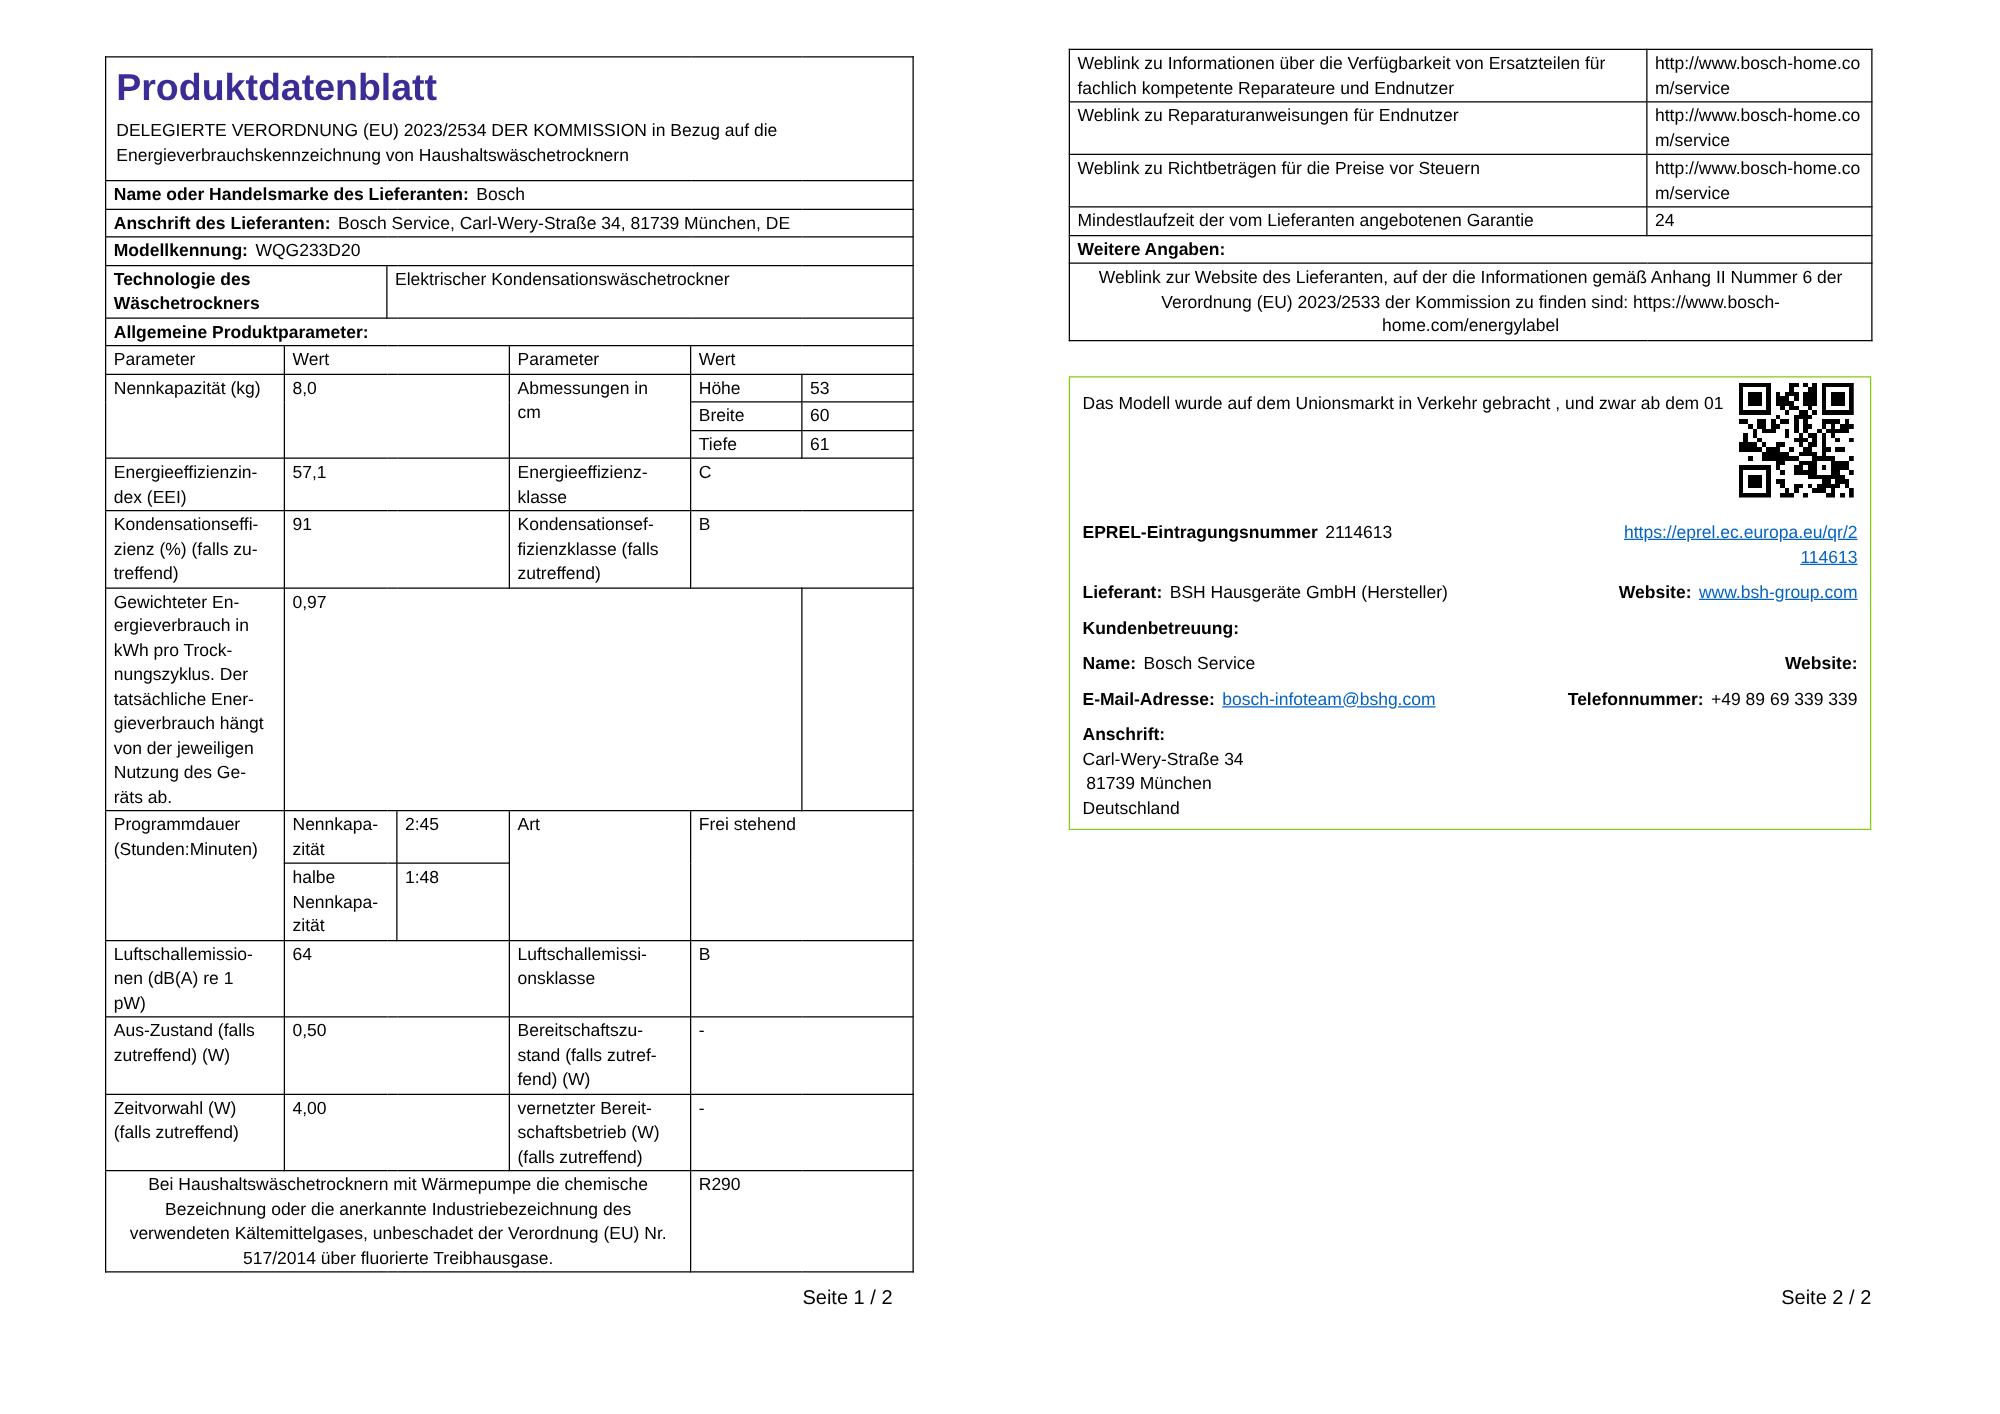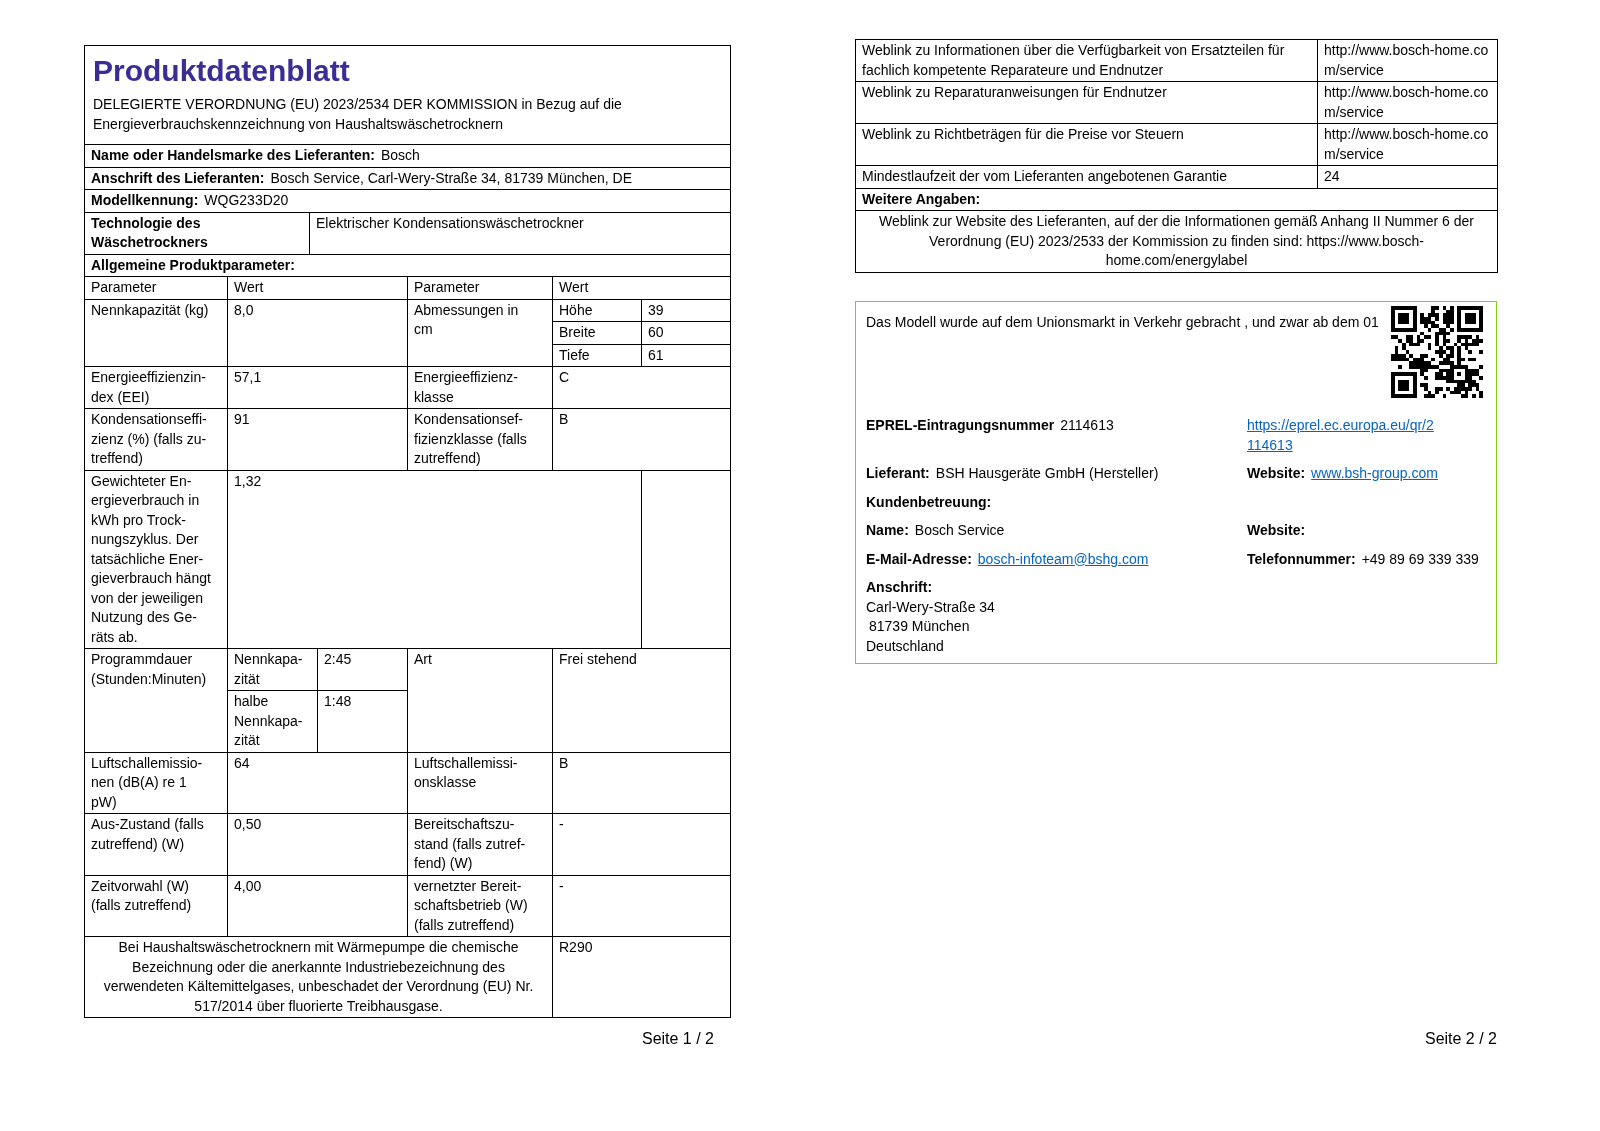--- a/index.html
+++ b/index.html
@@ -35,21 +35,21 @@
   a.link { color:var(--color-link, #0563c1); text-decoration:underline; cursor:pointer; }
 
   
   .info-box {
     margin-top:28px; border:1px solid #84cc16; height:363px;
     position:relative; padding:7px 10px; line-height:19.5px;
   }
   .market-line { margin-top:4px; margin-bottom:84px; white-space:nowrap; overflow:hidden; }
   .ib-row { display:flex; margin-top:9px; }
   .ib-left { width:381px; flex:none; }
-  .ib-right { flex:1; min-width:0; }
+  .ib-right { flex:1; min-width:0;text-align:right; }
   .eprel-link { display:inline-block; width:190px; word-break:break-all; }
   .addr-line { line-height:19.5px; }
   .addr-line:nth-child(2) { padding-left:3px; }
 
   .qr-box {
     position:absolute; top:4px; right:13px;
     width:92px; height:92px; background:#fff;
   }
   .qr-box svg { display:block; width:92px; height:92px; }
 
@@ -112,21 +112,21 @@
         <td>Parameter</td>
         <td colspan="2">Wert</td>
       </tr>
 
       <tr>
         <td rowspan="3" class="pre">Nennkapazität (kg)</td>
         <td colspan="3" rowspan="3">8,0</td>
         <td rowspan="3" class="pre">Abmessungen in
 cm</td>
         <td>Höhe</td>
-        <td>39</td>
+        <td>53</td>
       </tr>
       <tr>
         <td>Breite</td>
         <td>60</td>
       </tr>
       <tr>
         <td>Tiefe</td>
         <td>61</td>
       </tr>
 
@@ -153,21 +153,21 @@
       <tr>
         <td class="pre">Gewichteter En-
 ergieverbrauch in
 kWh pro Trock-
 nungszyklus. Der
 tatsächliche Ener-
 gieverbrauch hängt
 von der jeweiligen
 Nutzung des Ge-
 räts ab.</td>
-        <td colspan="5">1,32</td>
+        <td colspan="5">0,97</td>
         <td></td>
       </tr>
 
       <tr>
         <td rowspan="2" class="pre">Programmdauer
 (Stunden:Minuten)</td>
         <td colspan="2" class="pre">Nennkapa-
 zität</td>
         <td>2:45</td>
         <td rowspan="2">Art</td>

